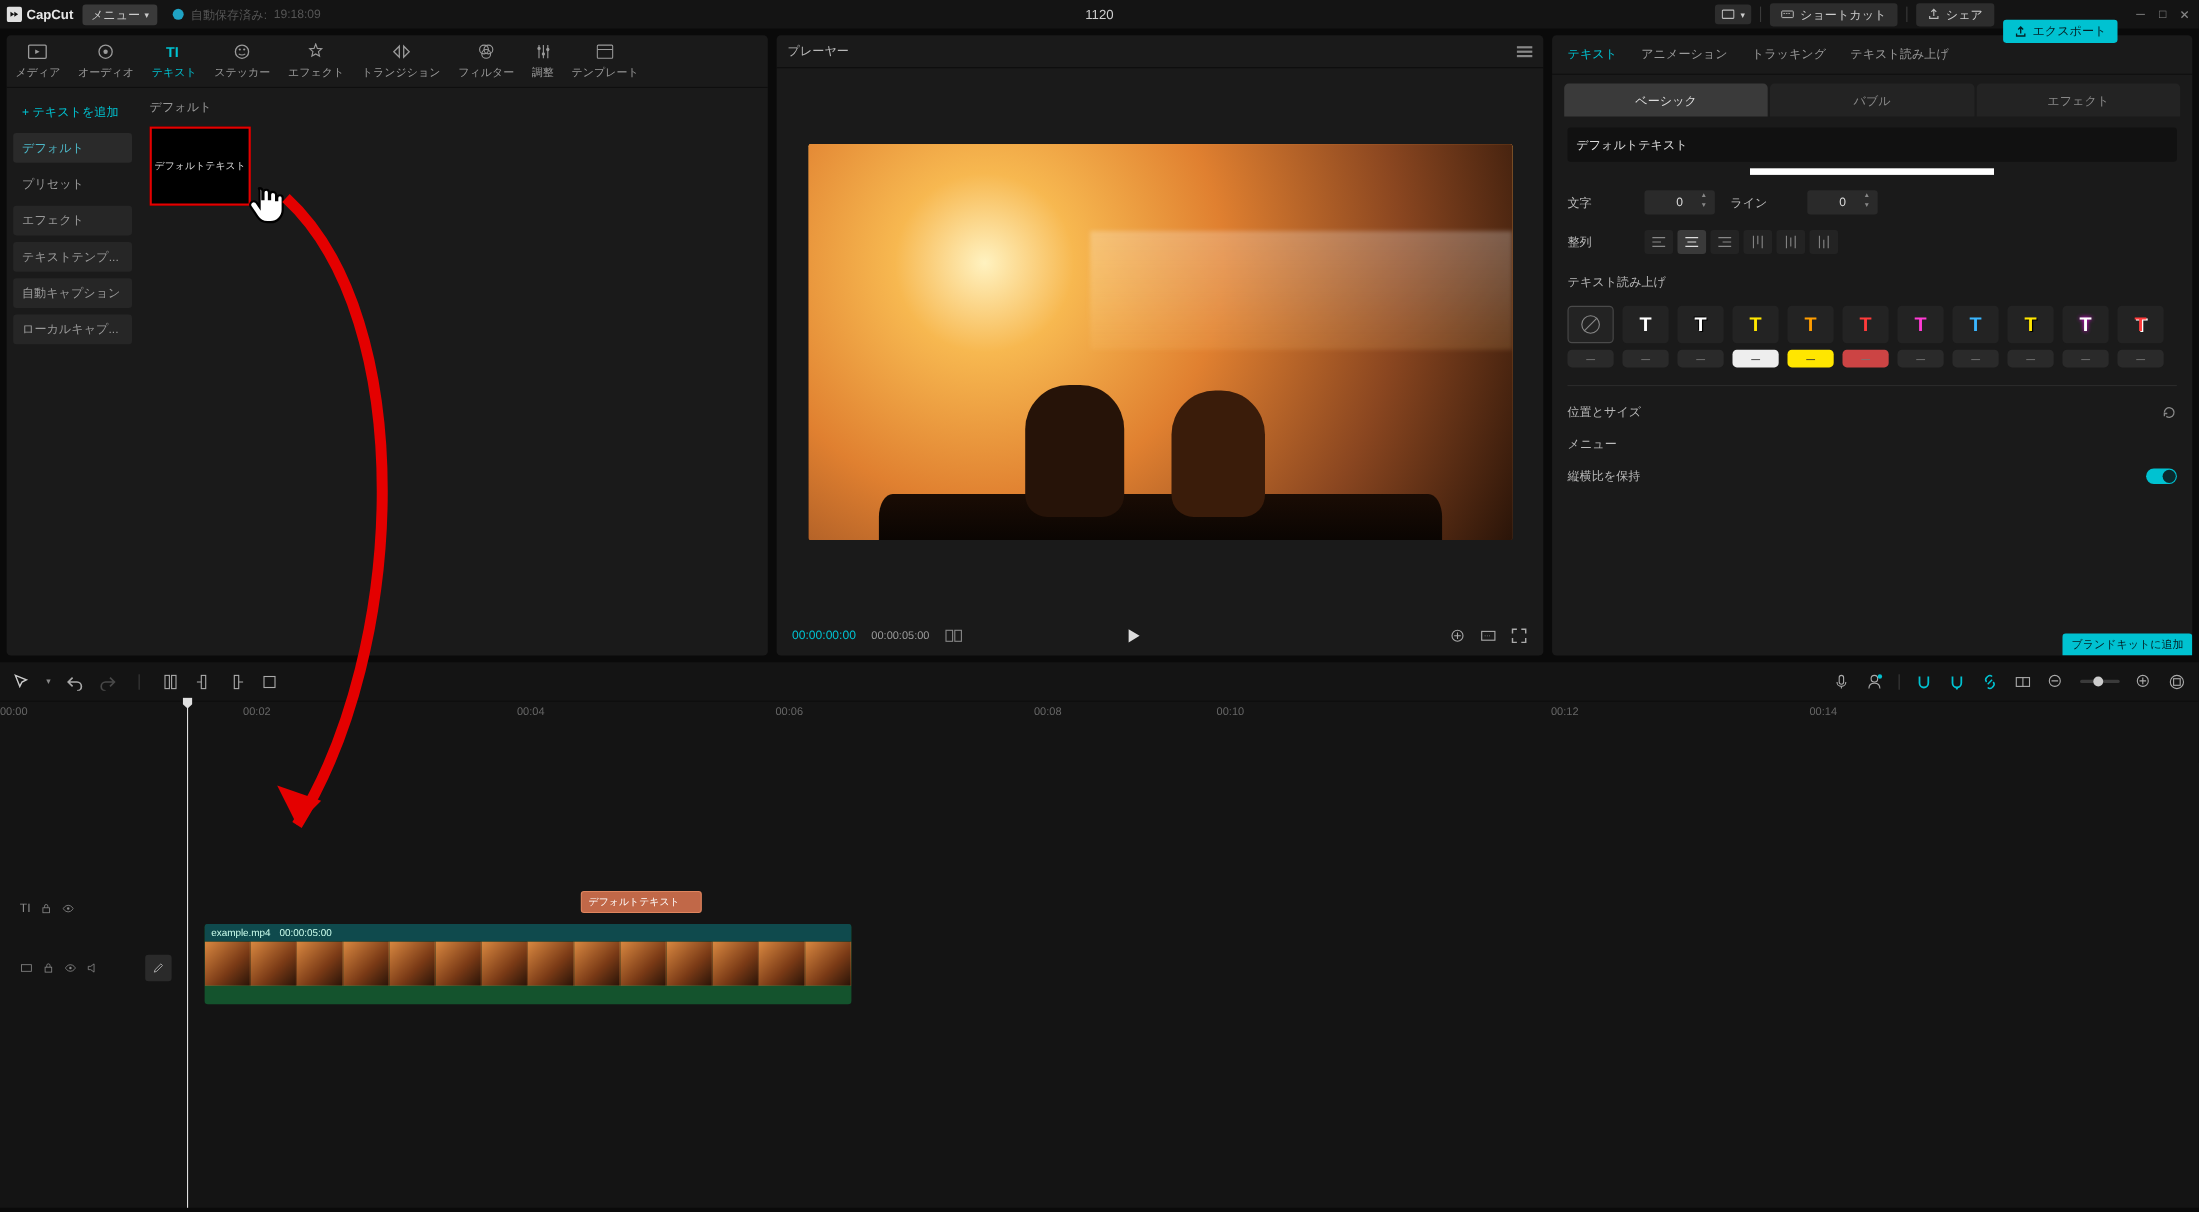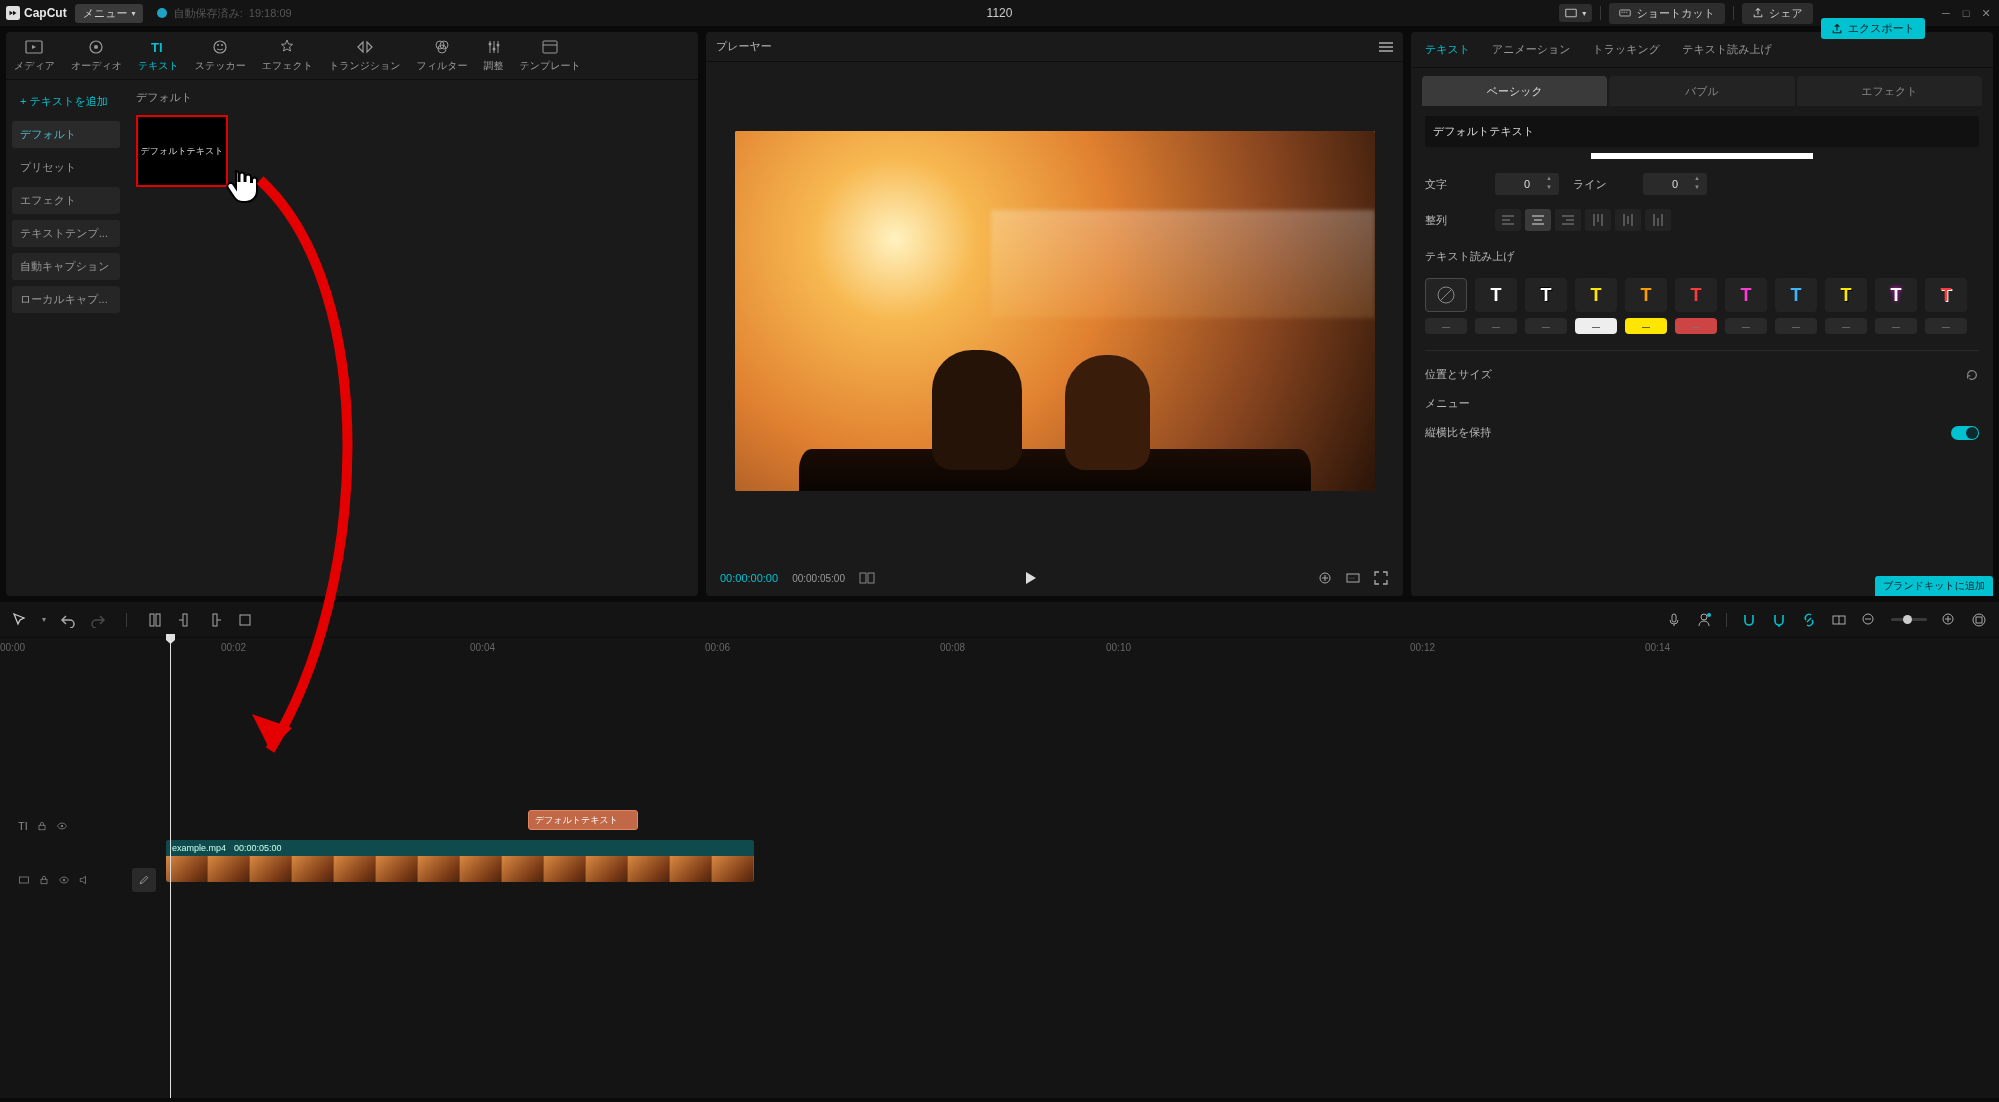--- a/index.html
+++ b/index.html
@@ -97,21 +97,21 @@
 .tl-ruler{height:24px;position:relative;color:#666;font-size:10px;}
 .tl-tick{position:absolute;top:4px;}
 .playhead{position:absolute;left:170px;top:36px;bottom:0;width:1px;background:#e0e0e0;z-index:5;}
 .playhead::before{content:"";position:absolute;top:-4px;left:-4px;width:9px;height:10px;background:#e0e0e0;clip-path:polygon(0 0,100% 0,100% 60%,50% 100%,0 60%);}
 .tl-tracks{position:relative;margin-left:0;}
 .track-head{position:absolute;left:0;width:118px;height:24px;display:flex;align-items:center;gap:8px;padding-left:18px;color:#888;}
 .track-head.t1{top:152px;}
 .track-head.t2{top:206px;}
 .track-pen{position:absolute;left:132px;top:206px;width:24px;height:24px;background:#2a2a2a;border-radius:3px;display:flex;align-items:center;justify-content:center;}
 .text-clip{position:absolute;left:528px;top:148px;width:110px;height:20px;background:#c16848;border:1px solid #e0855e;border-radius:3px;display:flex;align-items:center;padding:0 6px;font-size:9px;color:#fff;}
-.video-clip{position:absolute;left:166px;top:178px;width:588px;height:42px;background:#14532d;border-radius:3px;overflow:hidden;}
+.video-clip{position:absolute;left:186px;top:178px;width:588px;height:73px;background:#14532d;border-radius:3px;overflow:hidden;}
 .clip-header{height:16px;background:#0f4a4d;display:flex;align-items:center;padding:0 6px;gap:8px;font-size:9px;color:#cfe;}
 .clip-frames{height:40px;display:flex;}
 .clip-frame{flex:1;background:linear-gradient(135deg,#d98840 0%,#7a3a16 60%,#2a1408 100%);border-right:1px solid rgba(0,0,0,.3);}
 
 
 .tutorial-arrow{position:absolute;left:240px;top:170px;width:160px;height:620px;pointer-events:none;z-index:20;}
 
 .hamburger{display:flex;flex-direction:column;gap:2px;}
 .hamburger span{width:14px;height:2px;background:#888;}
 

